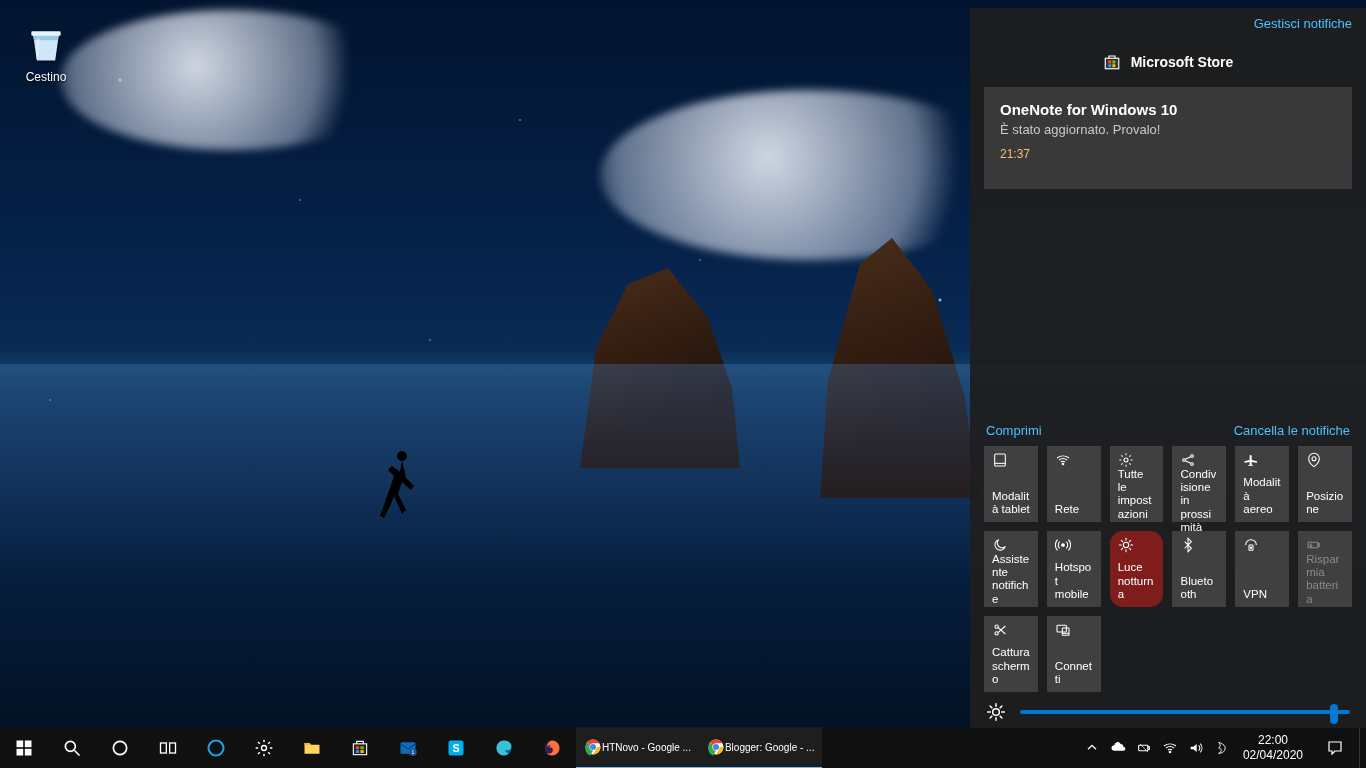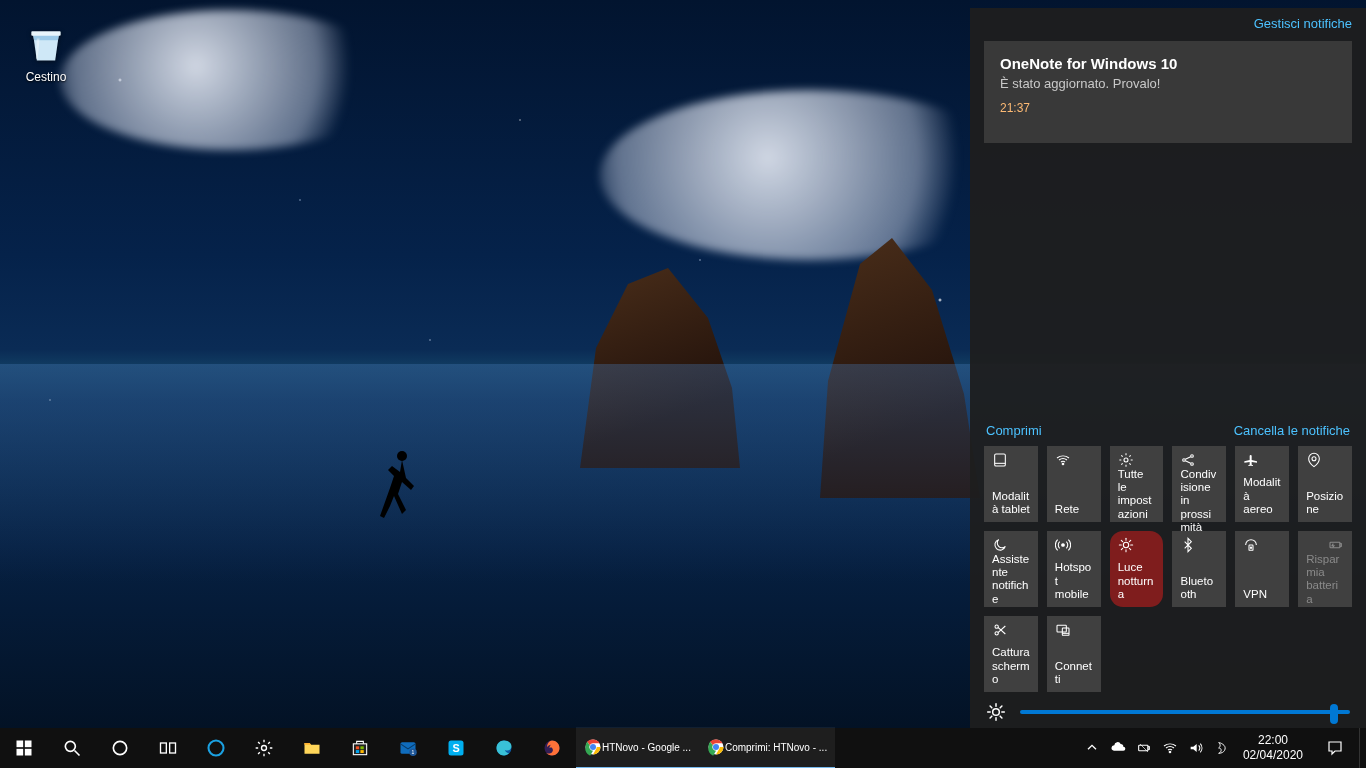--- a/index.html
+++ b/index.html
@@ -167,21 +167,21 @@
     padding: 6px 8px;
     display: flex;
     flex-direction: column;
     justify-content: space-between;
     font-size: 11.5px;
     line-height: 1.15;
     cursor: pointer;
     color: #fff;
   }
   .qa.active { background: #7f1d1d; border-radius: 13px; }
-  .qa.disabled { color: #8a8a8a; cursor: default; align-items: flex-end; }
+  .qa.disabled { color: #8a8a8a; cursor: default; }
   .qa .qi { width:16px; height:16px; }
   .qa .qi svg { width:100%; height:100%; }
   .qa-label { word-break: break-word; }
 
   .brightness-row {
     display: flex;
     align-items: center;
     padding: 8px 16px 14px;
     gap: 14px;
   }
@@ -316,20 +316,33 @@
     </div>
     <span>Cestino</span>
   </div>
 </div>
 
 <div class="action-center">
   <div class="ac-top">
     <span class="ac-link">Gestisci notifiche</span>
   </div>
 
+  <div class="ac-source">
+    <span class="store-icon">
+      <svg viewBox="0 0 24 24">
+          <rect x="3" y="7" width="18" height="14" fill="#fff" fill-opacity=".1" stroke="#fff" stroke-width="1.5"></rect>
+          <path d="M8 7 V4 H16 V7" fill="none" stroke="#fff" stroke-width="1.5"></path>
+          <rect x="7" y="10" width="4" height="4" fill="#f25022"></rect>
+          <rect x="12.5" y="10" width="4" height="4" fill="#7fba00"></rect>
+          <rect x="7" y="15" width="4" height="4" fill="#00a4ef"></rect>
+          <rect x="12.5" y="15" width="4" height="4" fill="#ffb900"></rect>
+        </svg>
+    </span>
+    <span>Microsoft Store</span>
+  </div>
 
   <div class="notification-card">
     <div class="notif-title">OneNote for Windows 10</div>
     <div class="notif-body">È stato aggiornato. Provalo!</div>
     <div class="notif-time">21:37</div>
   </div>
 
   <div class="ac-spacer"></div>
 
   <div class="ac-row-links">
@@ -575,21 +588,21 @@
   <div class="task-item running">
     <span class="app-ico">
       <svg viewBox="0 0 24 24">
           <circle cx="12" cy="12" r="10" fill="#fff"></circle>
           <path d="M12 2a10 10 0 0 1 8.7 5H12a5 5 0 0 0-4.3 2.5L4.1 4.9A10 10 0 0 1 12 2z" fill="#ea4335"></path>
           <path d="M22 12a10 10 0 0 1-10 10l3.8-6.6A5 5 0 0 0 17 12h5z" fill="#fbbc05"></path>
           <path d="M2 12a10 10 0 0 1 2.1-7.1l3.6 4.6A5 5 0 0 0 12 17l-3.8 6.6A10 10 0 0 1 2 12z" fill="#34a853"></path>
           <circle cx="12" cy="12" r="4" fill="#4285f4"></circle>
         </svg>
     </span>
-    <span class="label">Comprimi: HTNovo - ...</span>
+    <span class="label">Blogger: Google - ...</span>
   </div>
 
   <div class="tb-spacer"></div>
 
   <div class="tray">
     <div class="tray-ico">
       <svg viewBox="0 0 24 24" fill="none" stroke="#fff" stroke-width="2">
           <path d="M6 14l6-6 6 6"></path>
         </svg>
     </div>

